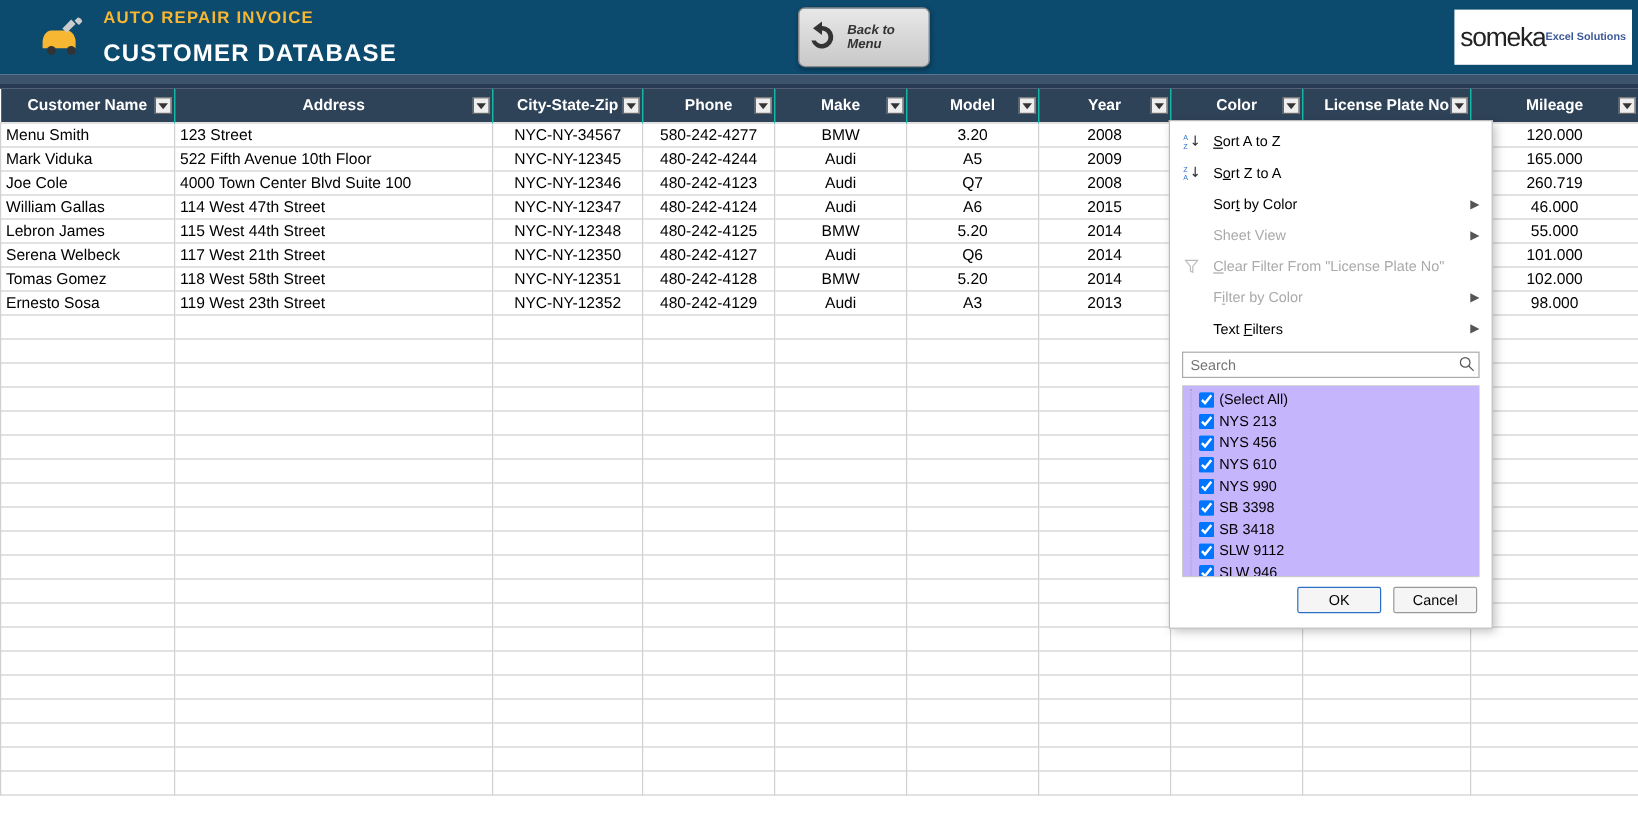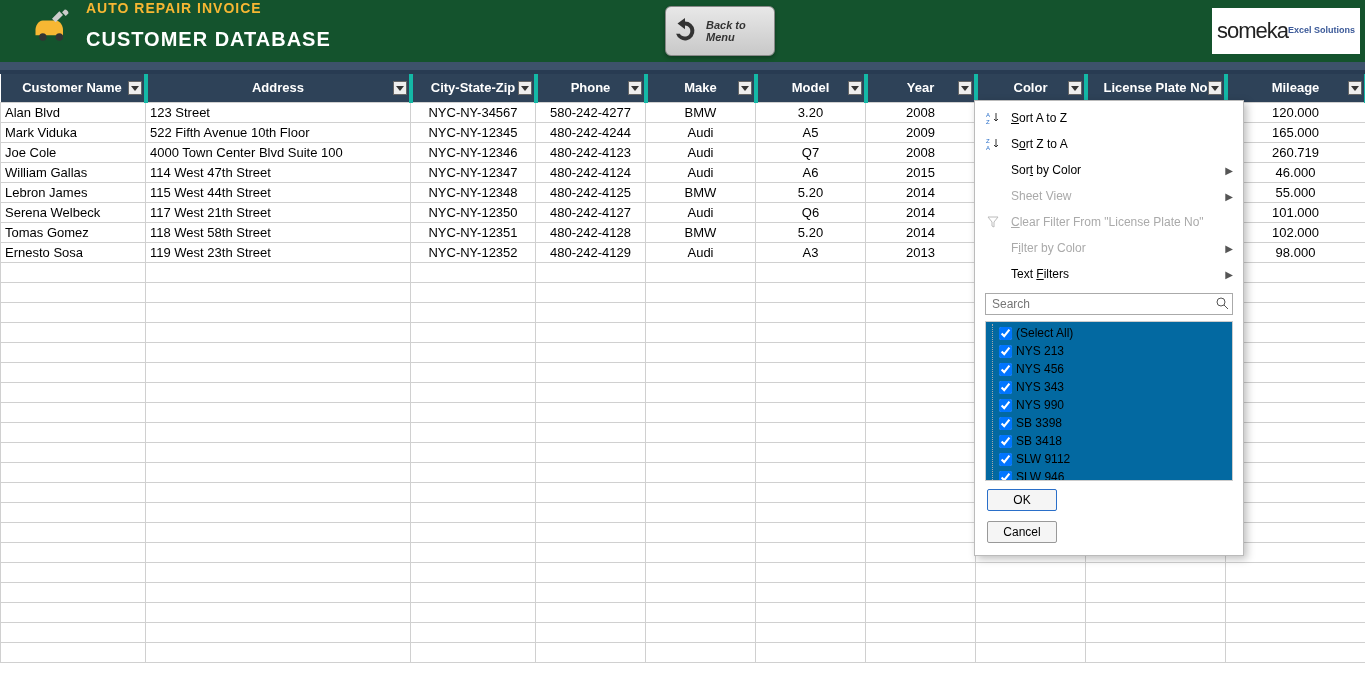--- a/index.html
+++ b/index.html
@@ -1,57 +1,57 @@
 <!DOCTYPE html>
 <html><head>
 <meta charset="utf-8">
 <style>
 * { box-sizing: border-box; margin: 0; padding: 0; }
 body { font-family: "Segoe UI", Arial, sans-serif; font-size: 13px; background: #fff; width: 1365px; height: 700px; overflow: hidden; }
 
-.header-bar { background: #14532d; height: 62px; display: flex; align-items: flex-start; position: relative; }
+.header-bar { background: #0c4a6e; height: 62px; display: flex; align-items: center; position: relative; }
 .header-left { display: flex; align-items: center; padding-left: 30px; }
 .logo-icon { width: 44px; height: 44px; margin-right: 12px; }
 .titles { display: flex; flex-direction: column; justify-content: center; }
 .title1 { color: #f7b733; font-size: 14px; letter-spacing: 1px; font-weight: 600; }
 .title2 { color: #fff; font-size: 20px; font-weight: 600; letter-spacing: 1px; margin-top: 12px; }
 
 .back-btn { position: absolute; left: 665px; top: 6px; width: 110px; height: 50px; background: linear-gradient(#e8e8e8,#c8c8c8); border: 1px solid #888; border-radius: 6px; display: flex; align-items: center; padding: 4px; cursor: pointer; box-shadow: 0 2px 4px rgba(0,0,0,0.3); }
 .back-btn svg { width: 30px; height: 30px; margin-right: 6px; }
 .back-btn-text { font-size: 11px; font-style: italic; font-weight: bold; color: #333; line-height: 12px; }
 
 .brand { position: absolute; right: 5px; top: 8px; width: 148px; height: 46px; background: #fff; display: flex; align-items: center; justify-content: center; }
 .brand-main { font-size: 22px; font-weight: 300; color: #222; letter-spacing: -1px; }
 .brand-sub { font-size: 9px; color: #3b5998; font-weight: bold; margin-top: -3px; }
 
 .subhead { background: #3d526b; height: 8px; }
 .subhead2 { background: #283b52; height: 4px; }
 
 .table-wrap { width: 100%; }
 table { border-collapse: collapse; width: 100%; table-layout: fixed; }
-thead th { background: #2e4258; color: #fff; font-weight: bold; font-size: 13px; height: 28px; text-align: center; position: relative; border-right: 4px solid #14b8a6; padding: 0 4px; }
+thead th { background: #2e4258; color: #fff; font-weight: bold; font-size: 13px; height: 28px; text-align: center; position: relative; border-right: 1px solid #14b8a6; padding: 0 4px; }
 .filter-btn { position: absolute; right: 2px; top: 50%; transform: translateY(-50%); width: 14px; height: 14px; background: #eee; border: 1px solid #666; display: flex; align-items: center; justify-content: center; cursor: pointer; }
 .filter-btn svg { width: 8px; height: 8px; }
 tbody td { border: 1px solid #d0d0d0; height: 20px; padding: 0 4px; font-size: 13px; white-space: nowrap; overflow: hidden; }
 tbody td.c { text-align: center; }
 
 .filter-popup { position: absolute; left: 974px; top: 100px; width: 270px; background: #fff; border: 1px solid #bbb; box-shadow: 3px 3px 8px rgba(0,0,0,0.25); font-size: 12px; padding: 4px 0; }
 .fp-row { display: flex; align-items: center; height: 26px; padding: 0 10px; cursor: pointer; }
 .fp-row.disabled { color: #aaa; cursor: default; }
 .fp-icon { width: 16px; height: 16px; margin-right: 10px; display: flex; align-items: center; justify-content: center; }
 .fp-label { flex: 1; }
 .fp-arrow { color: #555; font-size: 10px; }
 .fp-search { margin: 6px 10px; position: relative; }
 .fp-search input { width: 100%; height: 22px; border: 1px solid #aaa; padding: 0 24px 0 6px; font-size: 12px; }
 .fp-search .mag { position: absolute; right: 4px; top: 3px; color: #555; }
-.fp-list { border: 1px solid #ccc; margin: 0 10px; height: 160px; overflow-y: auto; padding: 2px; background: #0369a1; position: relative; }
+.fp-list { border: 1px solid #ccc; margin: 0 10px; height: 160px; overflow-y: auto; padding: 2px; background: #c4b5fd; position: relative; }
 .fp-list-inner { border-left: 1px dotted #aaa; margin-left: 4px; padding-left: 2px; }
 .fp-item { display: flex; align-items: center; height: 18px; padding-left: 4px; }
 .fp-item input { margin-right: 4px; }
-.fp-buttons { display: flex; justify-content: flex-end; gap: 10px; padding: 8px 12px; flex-direction: column; }
+.fp-buttons { display: flex; justify-content: flex-end; gap: 10px; padding: 8px 12px; }
 .fp-buttons button { width: 70px; height: 22px; font-size: 12px; border: 1px solid #999; background: #f5f5f5; border-radius: 2px; cursor: pointer; }
 .fp-buttons button.primary { border-color: #2a6fc9; }
 
 .u { text-decoration: underline; }
 </style>
 </head>
 <body>
 
 <div class="header-bar">
   <div class="header-left">
@@ -145,21 +145,21 @@
             </span></th>
           <th><span>Mileage</span><span class="filter-btn">
               <svg viewBox="0 0 8 8">
                 <path d="M0 2h8L4 7z" fill="#333"></path>
               </svg>
             </span></th>
         </tr>
       </thead>
     <tbody id="tbody">
         <tr>
-          <td>Alan Blvd</td>
+          <td>Menu Smith</td>
           <td>123 Street</td>
           <td class="c">NYC-NY-34567</td>
           <td class="c">580-242-4277</td>
           <td class="c">BMW</td>
           <td class="c">3.20</td>
           <td class="c">2008</td>
           <td class="c"></td>
           <td class="c"></td>
           <td class="c">120.000</td>
         </tr>
@@ -558,21 +558,21 @@
         <div class="fp-item">
           <input type="checkbox" checked="" style="">
           <span>NYS 213</span>
         </div>
         <div class="fp-item">
           <input type="checkbox" checked="" style="">
           <span>NYS 456</span>
         </div>
         <div class="fp-item">
           <input type="checkbox" checked="" style="">
-          <span>NYS 343</span>
+          <span>NYS 610</span>
         </div>
         <div class="fp-item">
           <input type="checkbox" checked="" style="">
           <span>NYS 990</span>
         </div>
         <div class="fp-item">
           <input type="checkbox" checked="" style="">
           <span>SB 3398</span>
         </div>
         <div class="fp-item">

